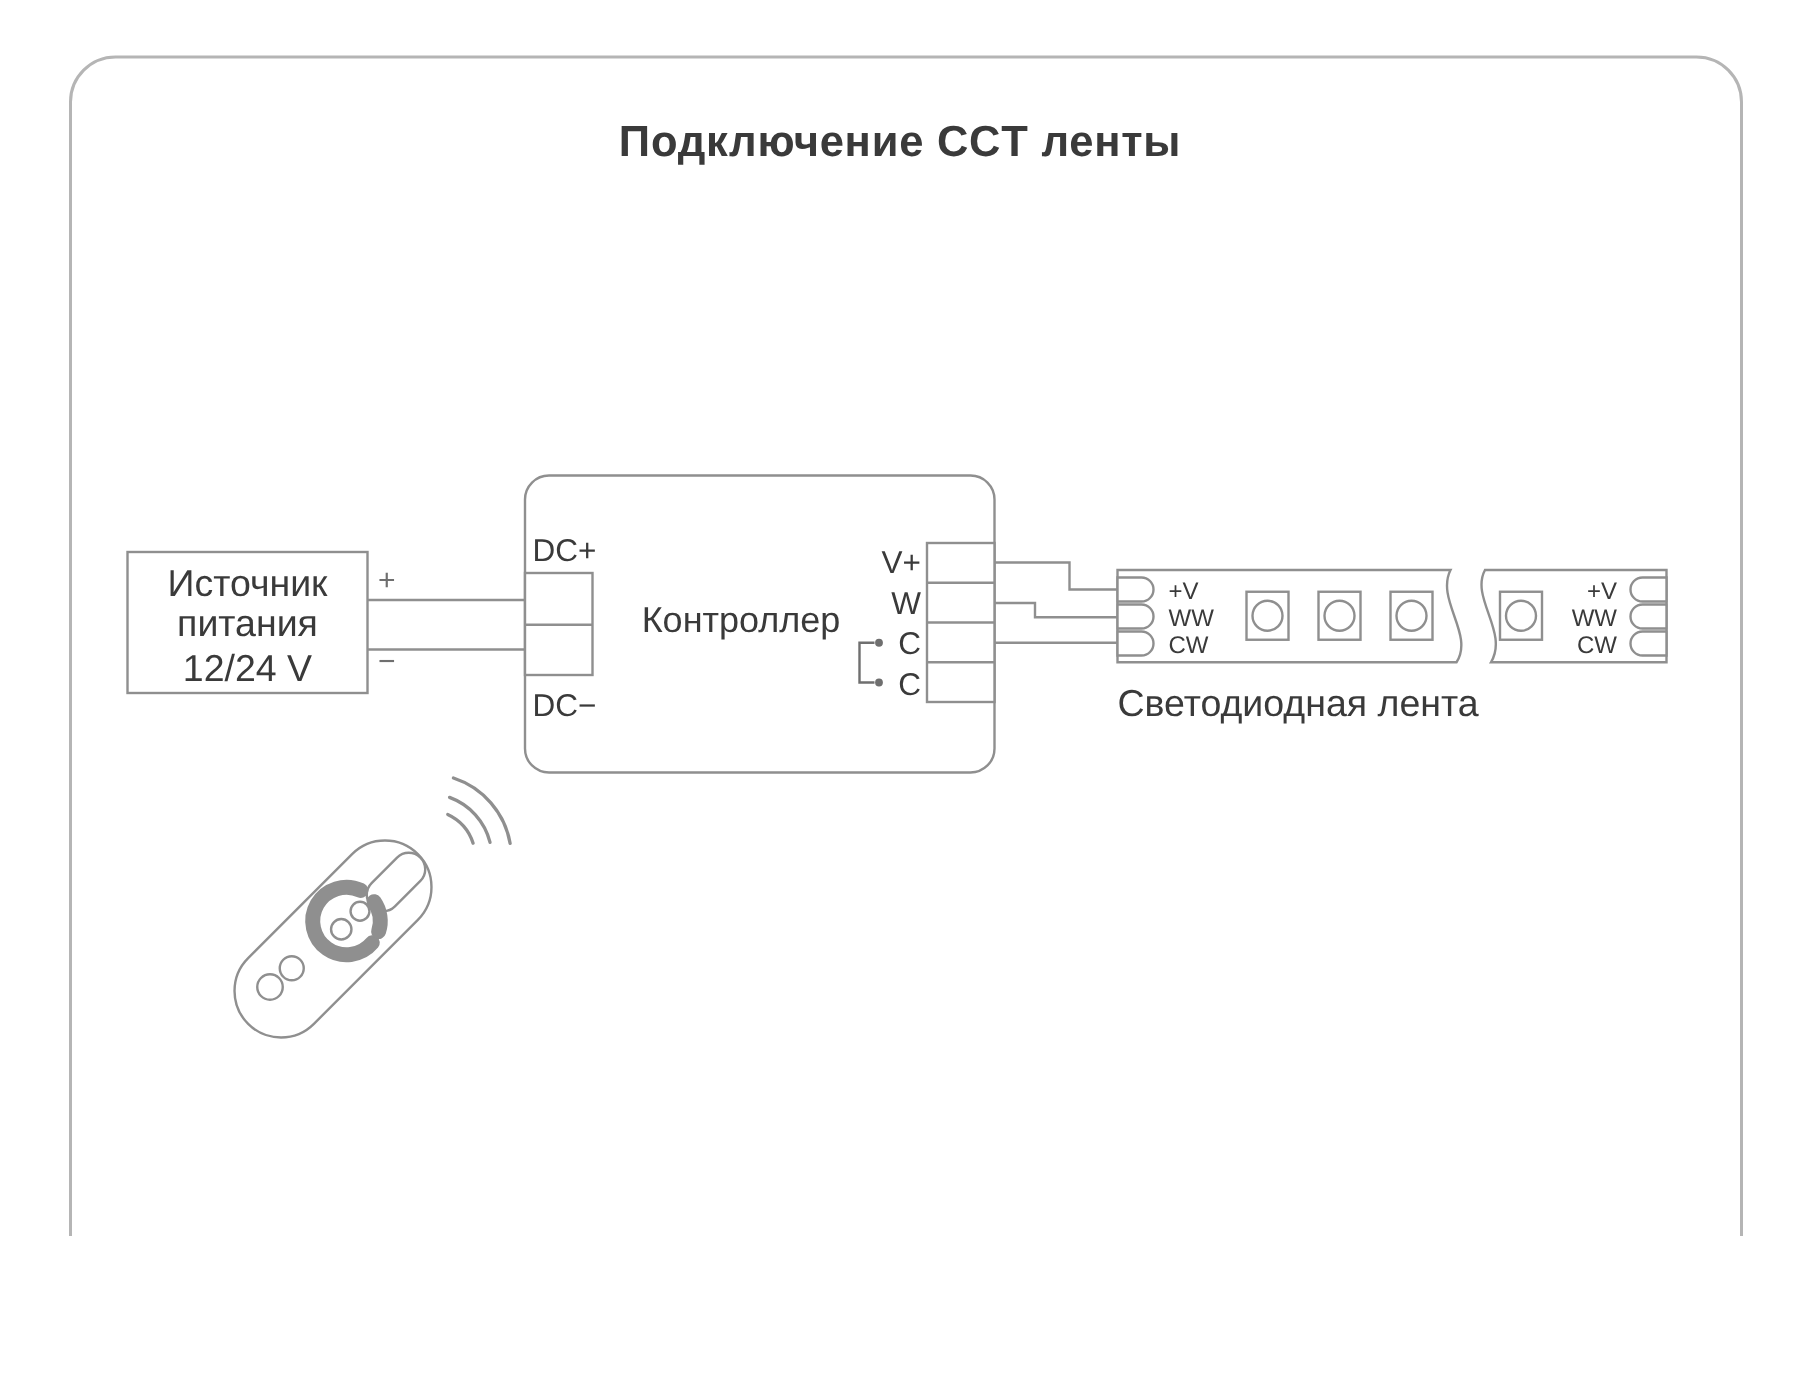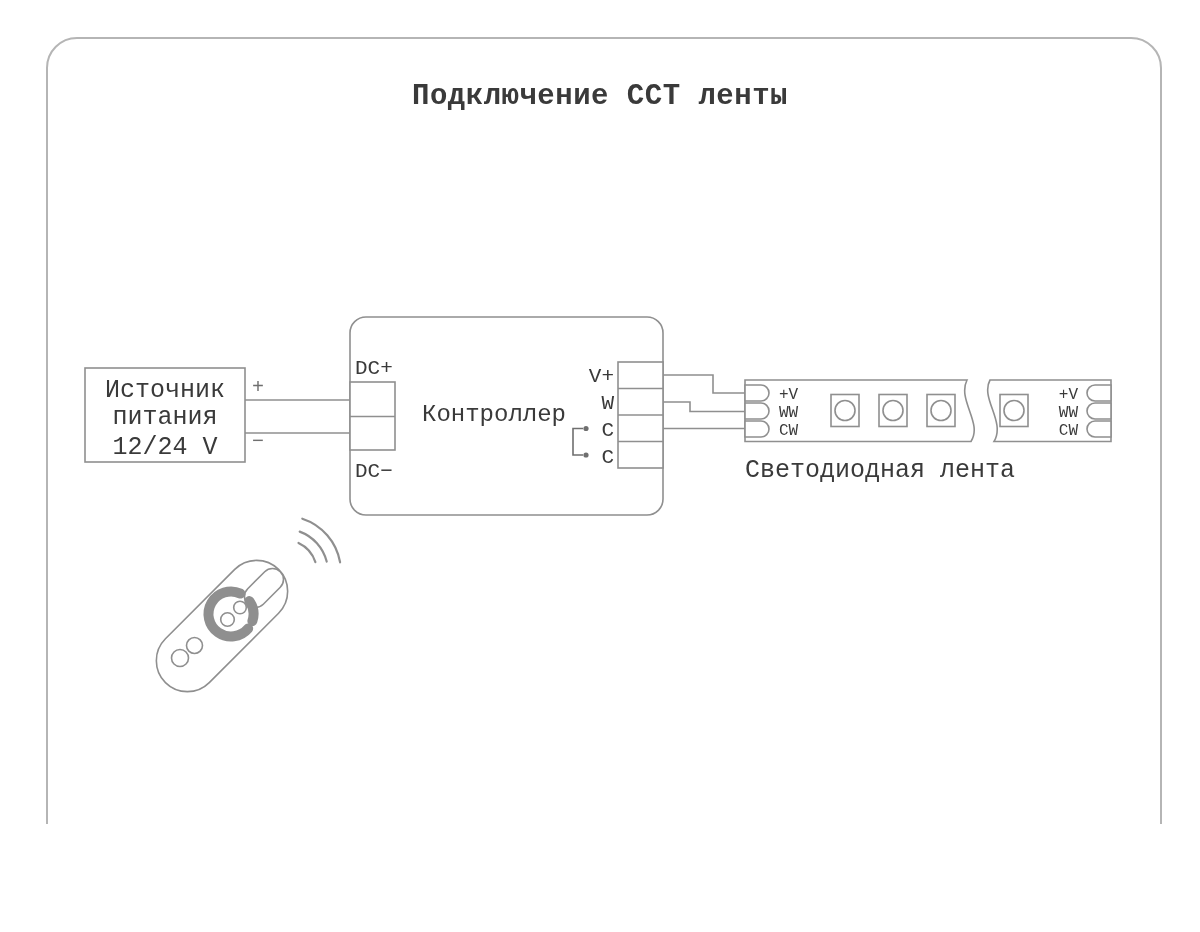--- a/index.html
+++ b/index.html
@@ -1,20 +1,20 @@
 <!DOCTYPE html>
 <html style="--line: #8f8f8f; --text: #3a3a3a; --muted: #6f6f6f; --card_border: #b5b5b5; --background: #ffffff;"><head>
 <meta charset="utf-8">
 <style>
   :root{
     --line:#8f8f8f; --text:#3a3a3a; --muted:#6f6f6f; --card_border:#b5b5b5; --background:#ffffff;
   }
   html,body{margin:0;padding:0;background:var(--background);}
   .stage{position:relative;width:1200px;height:824px;background:var(--background);
-         font-family:Liberation Mono, monospace;}
+         font-family:Liberation Sans, sans-serif;}
   svg{display:block}
   .ln{stroke:var(--line);stroke-width:1.6;fill:none;}
   .box{stroke:var(--line);stroke-width:1.6;fill:#fff;}
   .card{stroke:var(--card_border);stroke-width:2;fill:none;}
   .txt{fill:var(--text);}
   .mut{fill:var(--muted);}
   .dot{fill:var(--muted);stroke:none;}
   .jump{stroke:var(--muted);stroke-width:1.6;fill:none;}
   .wheel{stroke:var(--line);stroke-width:10;fill:none;stroke-linecap:round;}
   .wave{stroke:var(--line);stroke-width:2.2;fill:none;stroke-linecap:round;}

